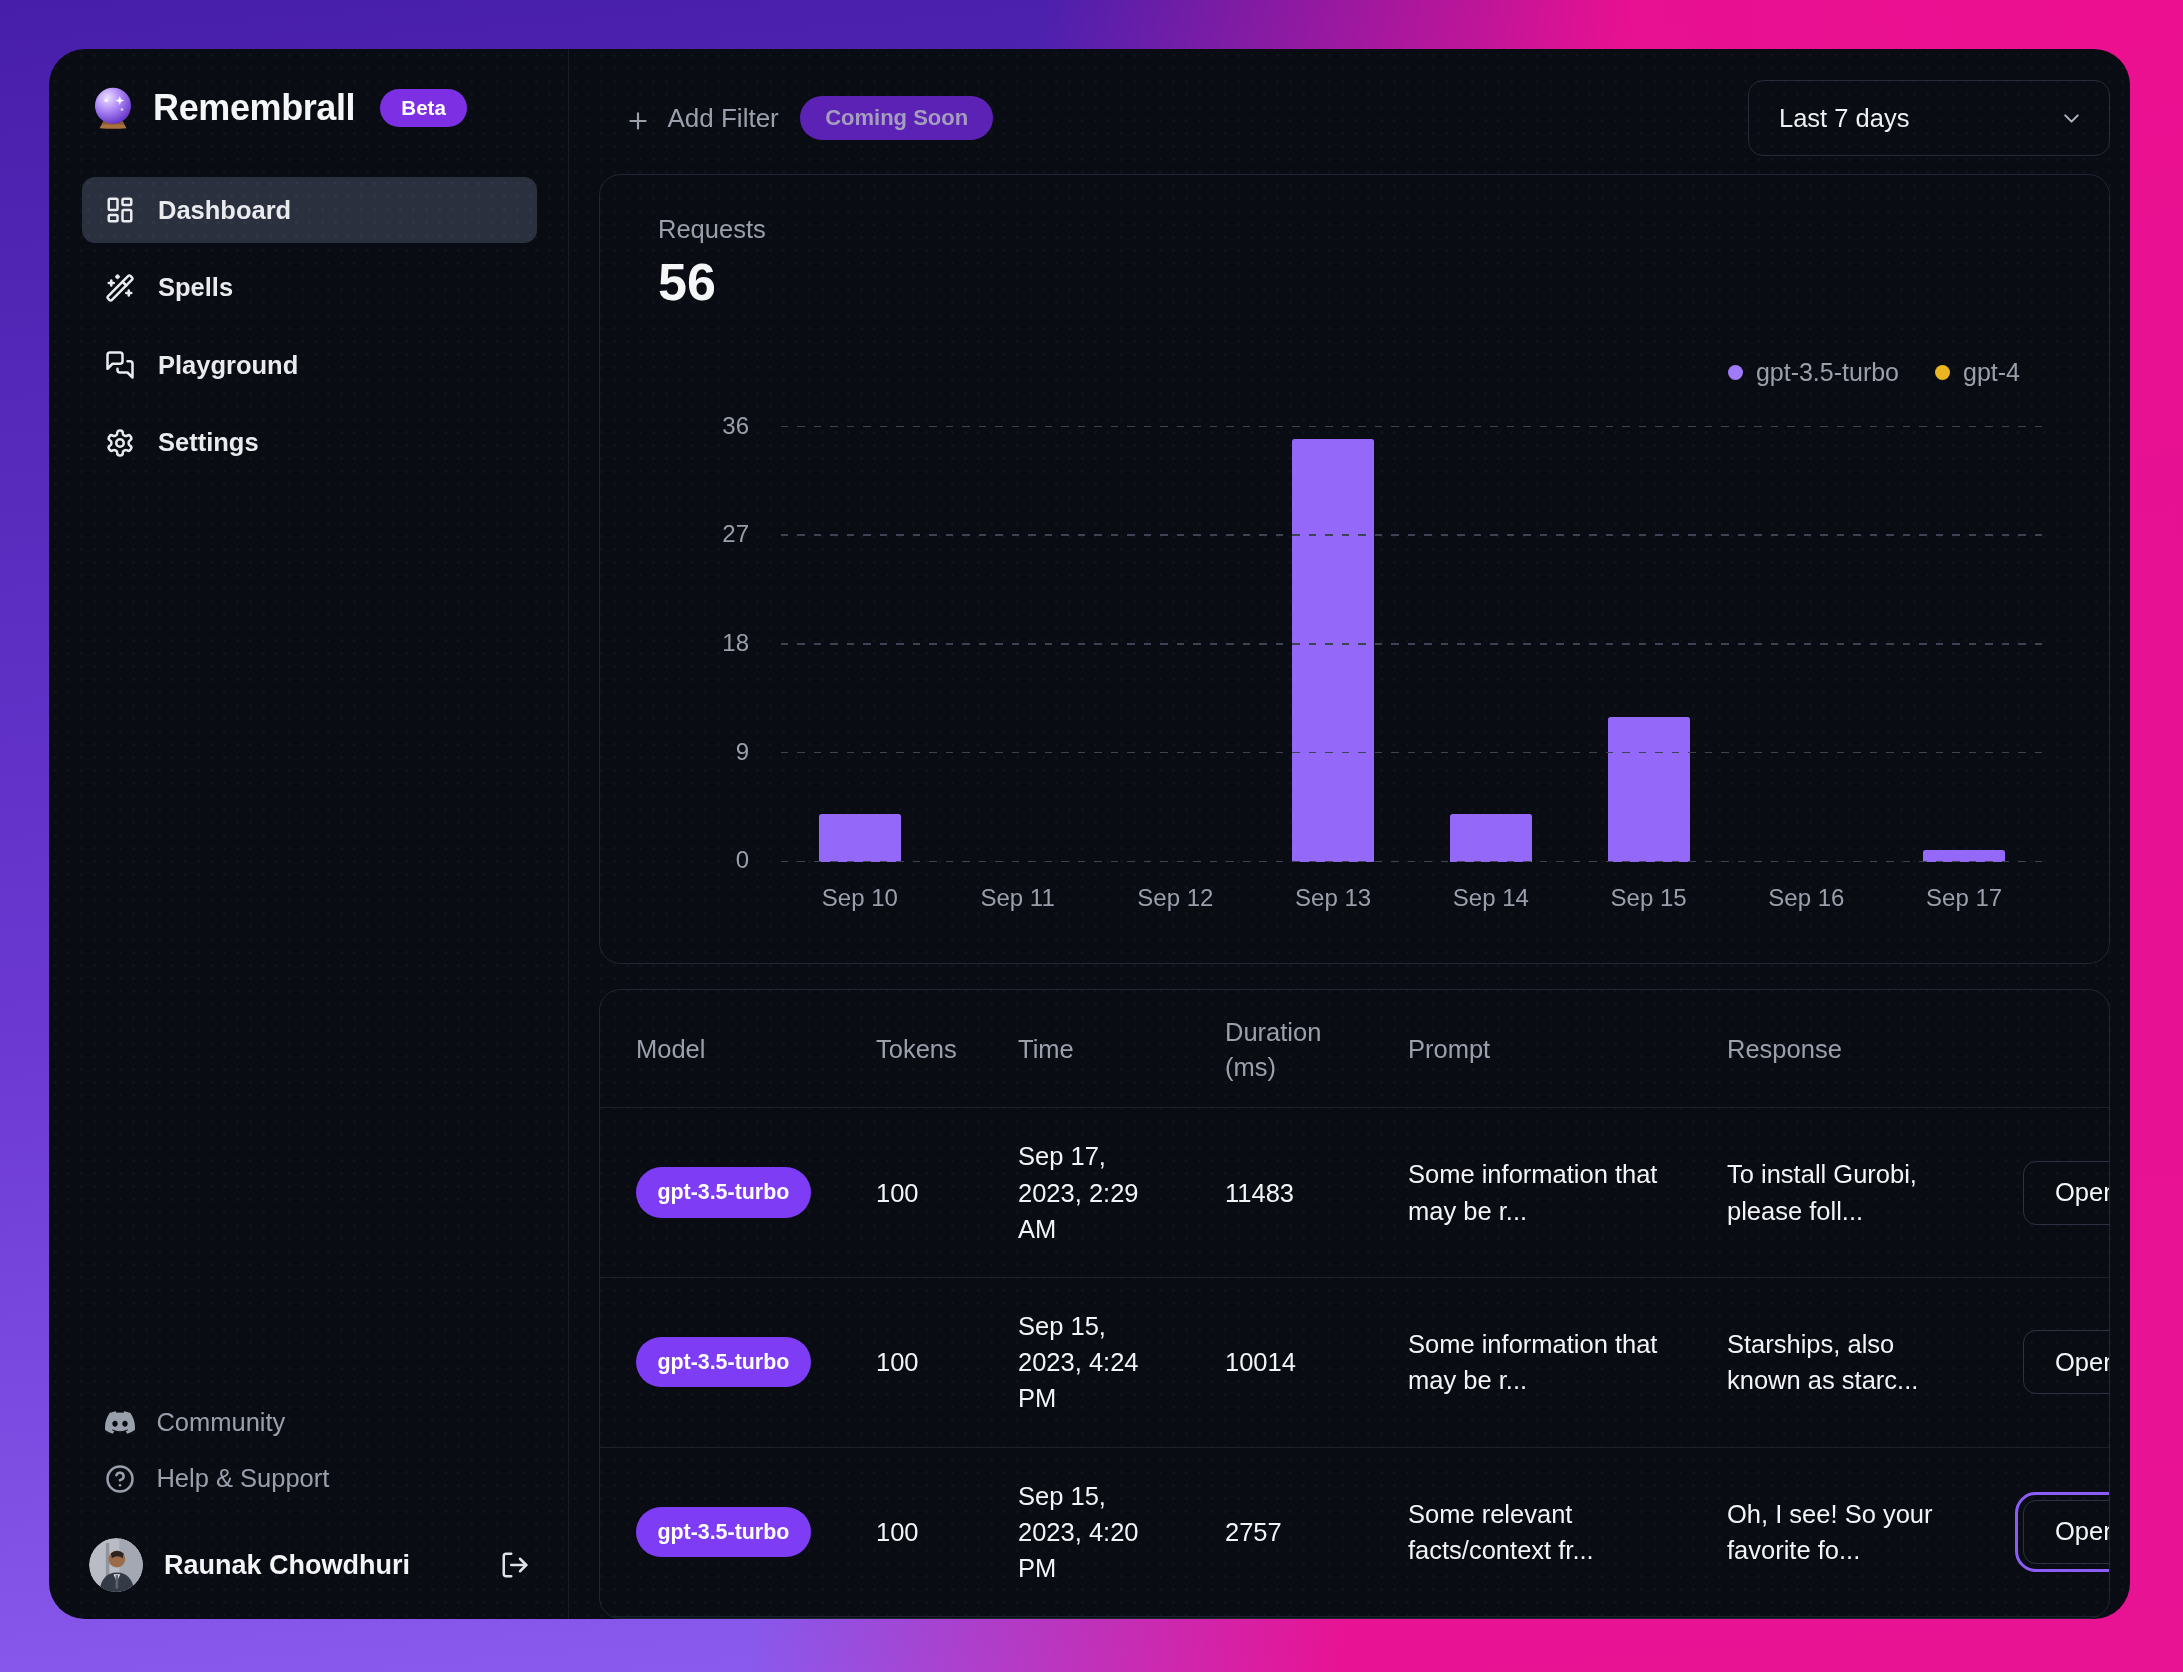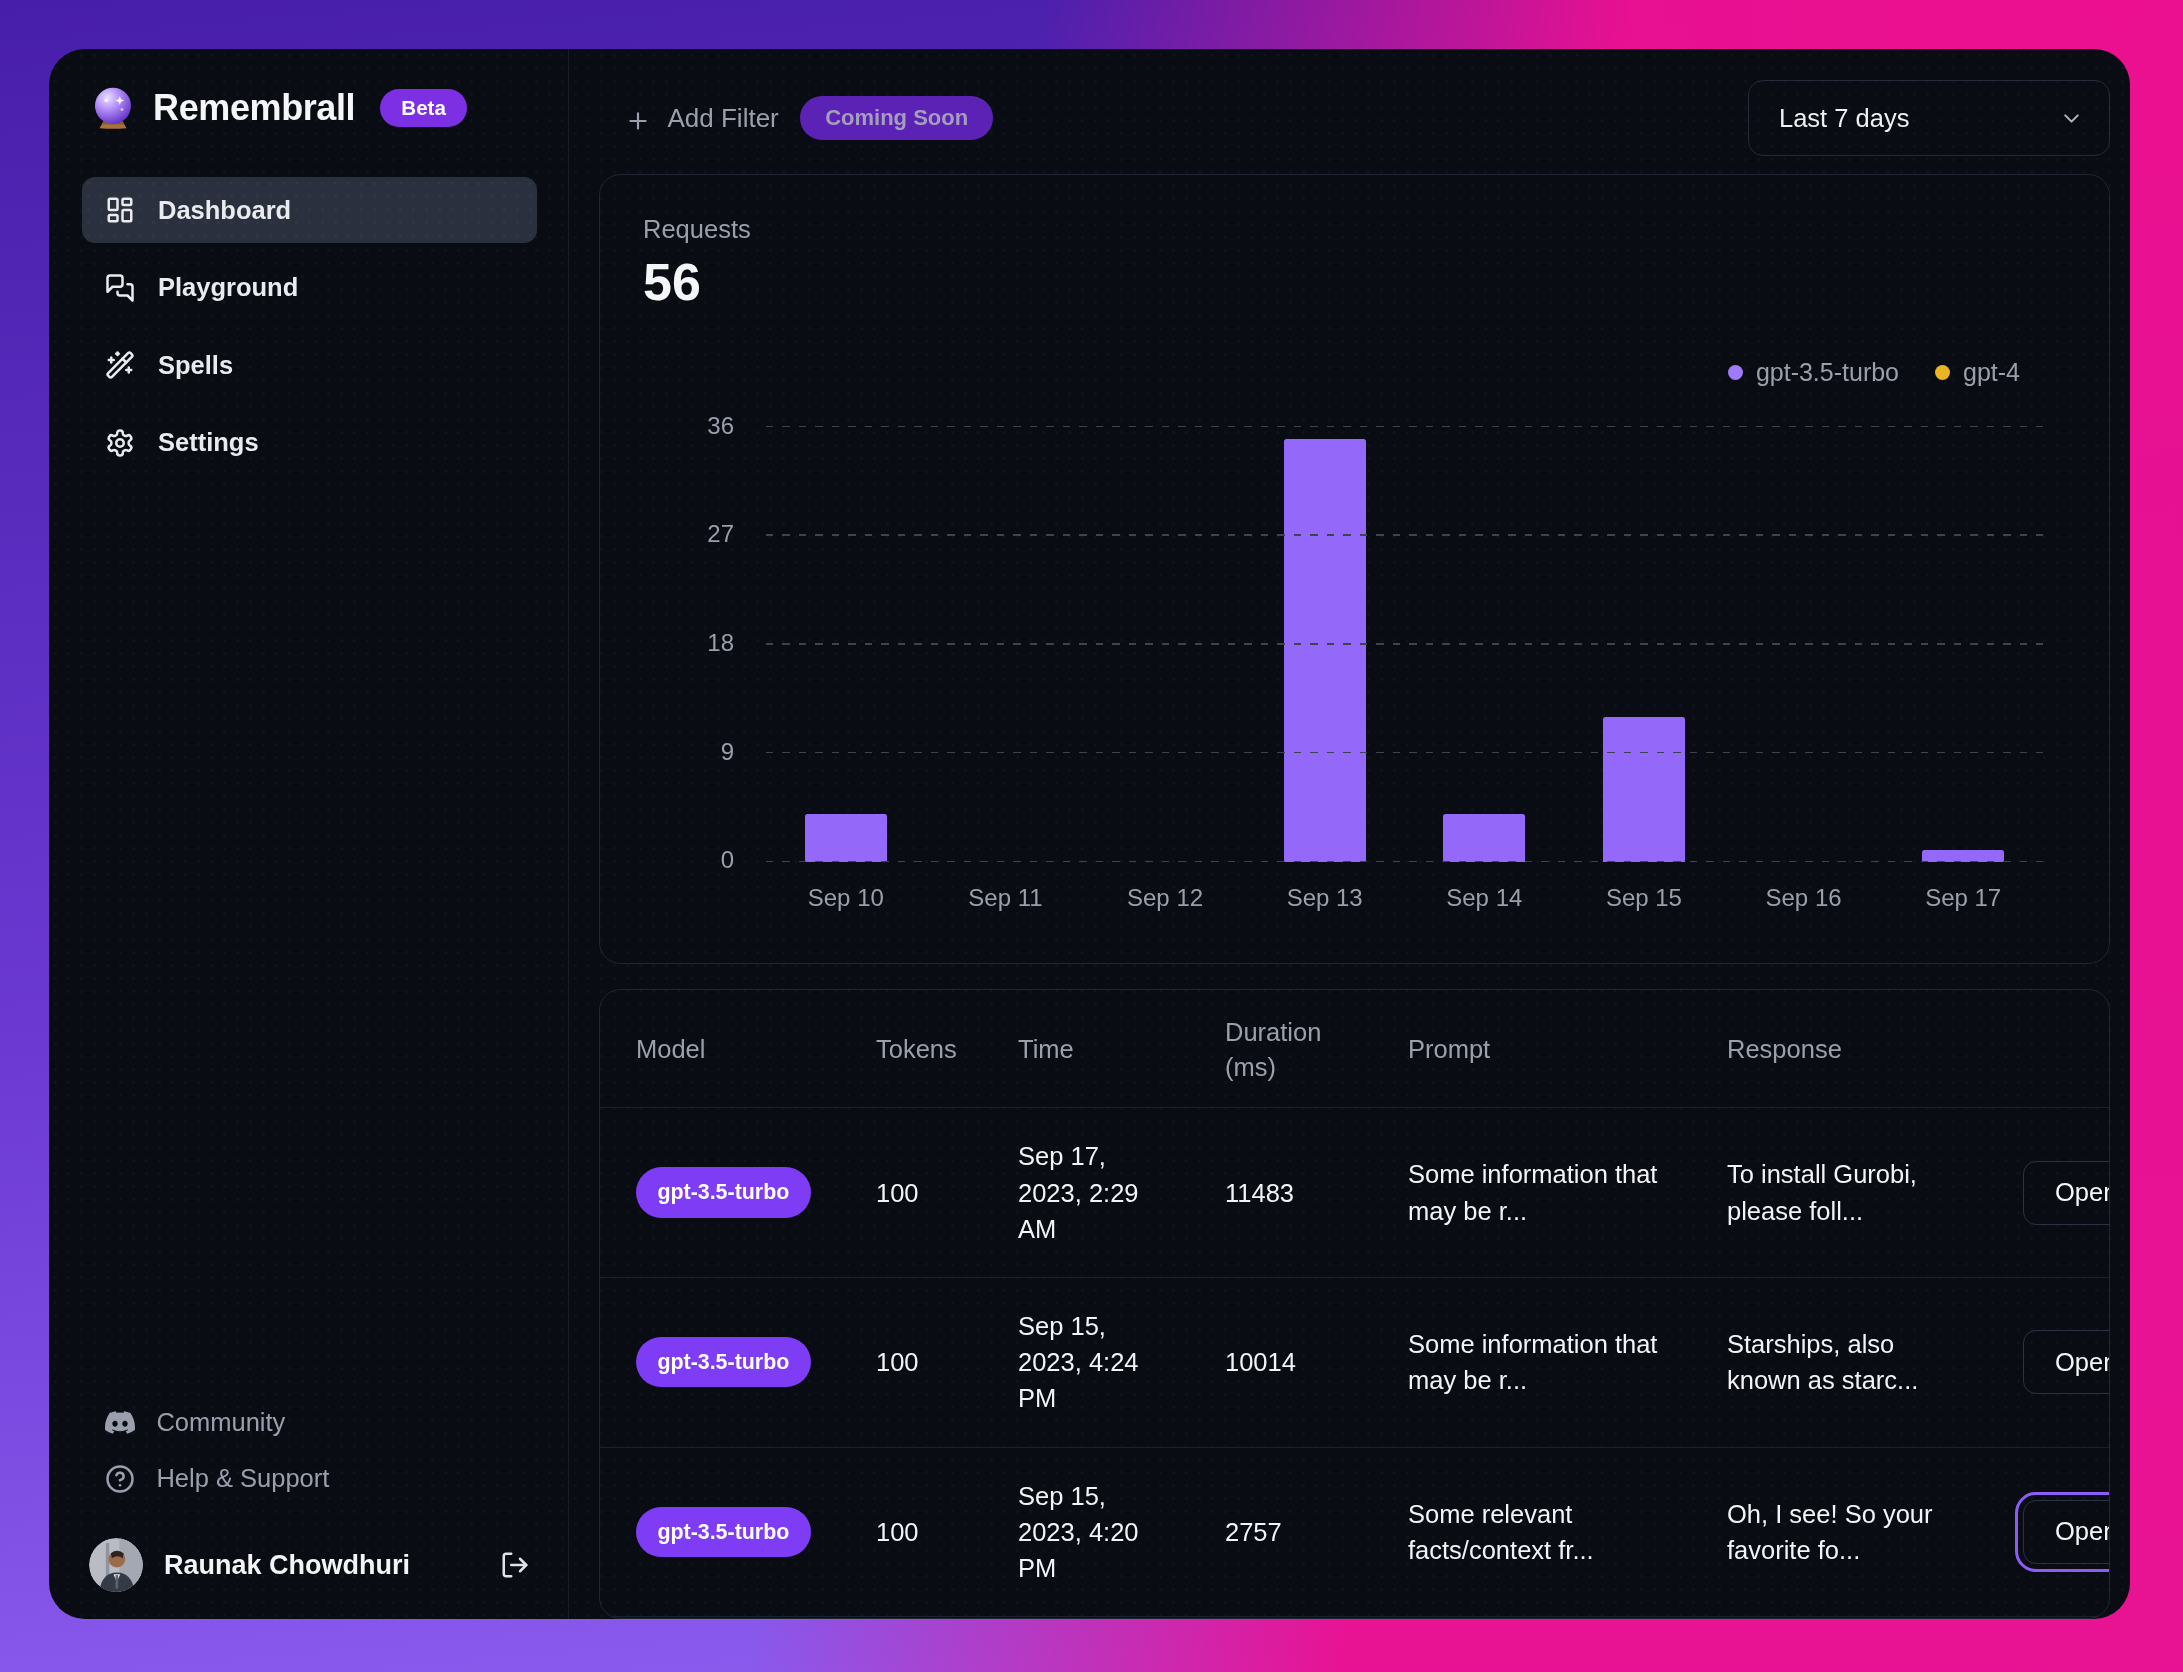--- a/index.html
+++ b/index.html
@@ -45,21 +45,21 @@
   .add-filter{display:flex;align-items:flex-end;gap:16.5px;color:#99a0ac;font-size:26px;cursor:pointer;}
   .coming-soon{background:#5c22b5;color:#a59dbd;font-size:22px;font-weight:700;
     padding:9px 25px;border-radius:822px;}
   .range-select{margin-left:auto;width:362px;height:76px;display:flex;align-items:center;
     justify-content:space-between;padding:0 25px 0 30px;border:1.6px solid #242b39;
     border-radius:15px;color:#eef0f4;font-size:25.5px;cursor:pointer;}
   .chev{color:#aeb4bf;display:flex;}
 
   
   .card{border:1.6px solid #1f2735;border-radius:21.4px;}
-  .chart-card{padding:40px 43px 51px 43px;margin-bottom:25px;}
+  .chart-card{padding:40px 43px 51px 58px;margin-bottom:25px;}
   .stat-label{color:#99a0ac;font-size:25.5px;}
   .stat-value{color:#f5f6f8;font-size:52px;font-weight:700;margin-top:8.2px;}
   .legend{display:flex;justify-content:flex-end;gap:36px;margin-top:46px;padding-right:46px;}
   .legend-item{display:flex;align-items:center;gap:13px;color:#99a0ac;font-size:25px;}
   .legend-dot{width:15px;height:15px;border-radius:50%;flex:none;}
   .plot{position:relative;height:435px;margin-top:40px;}
   .gridline{position:absolute;left:123px;right:23px;height:1.6px;
     background:repeating-linear-gradient(90deg,#3c4353 0 7.4px,transparent 7.4px 16.5px);}
   .ytick{position:absolute;left:0;width:91px;text-align:right;color:#99a0ac;font-size:24px;}
   .bars{position:absolute;left:123px;right:23px;top:0;bottom:0;display:flex;}
@@ -120,37 +120,37 @@
           <svg width="30" height="30" viewBox="0 0 24 24" fill="none" stroke="currentColor" stroke-width="2" stroke-linecap="round" stroke-linejoin="round">
             <rect width="7" height="9" x="3" y="3" rx="1"></rect>
               <rect width="7" height="5" x="14" y="3" rx="1"></rect>
             <rect width="7" height="9" x="14" y="12" rx="1"></rect>
               <rect width="7" height="5" x="3" y="16" rx="1"></rect>
           </svg>
           <span>Dashboard</span>
         </div>
         <div class="nav-item">
           <svg width="30" height="30" viewBox="0 0 24 24" fill="none" stroke="currentColor" stroke-width="2" stroke-linecap="round" stroke-linejoin="round">
-            <path d="M14 9a2 2 0 0 1-2 2H6l-4 4V4a2 2 0 0 1 2-2h8a2 2 0 0 1 2 2z"></path>
-            <path d="M18 9h2a2 2 0 0 1 2 2v11l-4-4h-6a2 2 0 0 1-2-2v-1"></path>
-          </svg>
-          <span>Playground</span>
-        </div>
-        <div class="nav-item">
-          <svg width="30" height="30" viewBox="0 0 24 24" fill="none" stroke="currentColor" stroke-width="2" stroke-linecap="round" stroke-linejoin="round">
             <path d="m21.64 3.64-1.28-1.28a1.21 1.21 0 0 0-1.72 0L2.36 18.64a1.21 1.21 0 0 0 0 1.72l1.28 1.28a1.2 1.2 0 0 0 1.72 0L21.64 5.36a1.2 1.2 0 0 0 0-1.72Z"></path>
             <path d="m14 7 3 3"></path>
               <path d="M5 6v4"></path>
               <path d="M19 14v4"></path>
               <path d="M10 2v2"></path>
               <path d="M7 8H3"></path>
               <path d="M21 16h-4"></path>
               <path d="M11 3H9"></path>
           </svg>
           <span>Spells</span>
+        </div>
+        <div class="nav-item">
+          <svg width="30" height="30" viewBox="0 0 24 24" fill="none" stroke="currentColor" stroke-width="2" stroke-linecap="round" stroke-linejoin="round">
+            <path d="M14 9a2 2 0 0 1-2 2H6l-4 4V4a2 2 0 0 1 2-2h8a2 2 0 0 1 2 2z"></path>
+            <path d="M18 9h2a2 2 0 0 1 2 2v11l-4-4h-6a2 2 0 0 1-2-2v-1"></path>
+          </svg>
+          <span>Playground</span>
         </div>
         <div class="nav-item">
           <svg width="30" height="30" viewBox="0 0 24 24" fill="none" stroke="currentColor" stroke-width="2" stroke-linecap="round" stroke-linejoin="round">
             <path d="M12.22 2h-.44a2 2 0 0 0-2 2v.18a2 2 0 0 1-1 1.73l-.43.25a2 2 0 0 1-2 0l-.15-.08a2 2 0 0 0-2.73.73l-.22.38a2 2 0 0 0 .73 2.73l.15.1a2 2 0 0 1 1 1.72v.51a2 2 0 0 1-1 1.74l-.15.09a2 2 0 0 0-.73 2.73l.22.38a2 2 0 0 0 2.73.73l.15-.08a2 2 0 0 1 2 0l.43.25a2 2 0 0 1 1 1.73V20a2 2 0 0 0 2 2h.44a2 2 0 0 0 2-2v-.18a2 2 0 0 1 1-1.73l.43-.25a2 2 0 0 1 2 0l.15.08a2 2 0 0 0 2.73-.73l.22-.39a2 2 0 0 0-.73-2.73l-.15-.08a2 2 0 0 1-1-1.74v-.5a2 2 0 0 1 1-1.74l.15-.09a2 2 0 0 0 .73-2.73l-.22-.38a2 2 0 0 0-2.73-.73l-.15.08a2 2 0 0 1-2 0l-.43-.25a2 2 0 0 1-1-1.73V4a2 2 0 0 0-2-2z"></path>
             <circle cx="12" cy="12" r="3"></circle>
           </svg>
           <span>Settings</span>
         </div>
       </nav>
 

